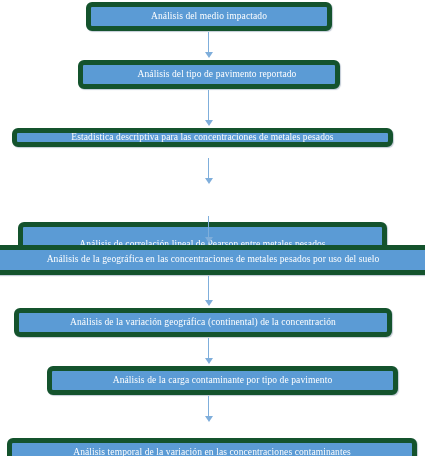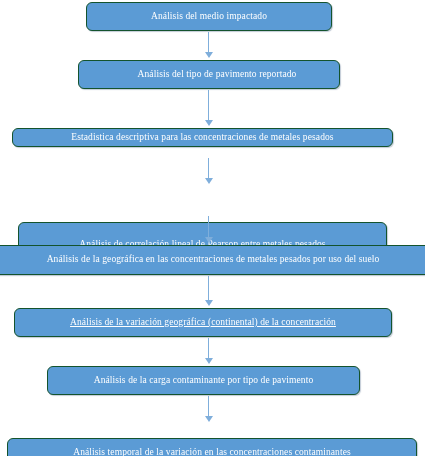--- a/index.html
+++ b/index.html
@@ -20,21 +20,21 @@
     left: 0;
     top: 0;
     width: 425px;
     height: 456px;
   }
 
   .node {
     position: absolute;
     box-sizing: border-box;
     background: #5B9BD5;
-    border: 1px solid #14532d;
+    border: 5px solid #14532d;
     border-radius: 6px;
     color: #ffffff;
     display: flex;
     align-items: center;
     justify-content: center;
     text-align: center;
     white-space: nowrap;
     line-height: 1;
     box-shadow: 1px 1px 1px rgba(120,140,165,0.45);
     overflow: hidden;
@@ -49,22 +49,22 @@
   }
 
   
   .n1 { left: 86px;  top: 2px;   width: 246px; height: 29px; }
   .n2 { left: 78px;  top: 60px;  width: 262px; height: 29px; padding-left: 16px; }
   .n3 { left: 12px;  top: 128px; width: 381px; height: 19px; }
   .n4 { left: 18px;  top: 186px; width: 369px; height: 45px; margin-top: 36px; }
   
   .n5 { left: -30px; top: 245px; width: 486px; height: 30px;
         border-radius: 0; border-left: none; border-right: none; }
-  .n6 { left: 14px;  top: 308px; width: 378px; height: 29px; text-decoration: underline; }
-  .n7 { left: 47px;  top: 366px; width: 313px; height: 29px; }
+  .n6 { left: 14px;  top: 308px; width: 378px; height: 29px; }
+  .n7 { left: 47px;  top: 366px; width: 351px; height: 29px; }
   .n8 { left: 7px;   top: 424px; width: 410px; height: 29px; margin-top: 14px; }
 
   .arrow {
     position: absolute;
     width: 14px;
     left: 202px;
   }
   .arrow .shaft {
     position: absolute;
     left: 6px;

